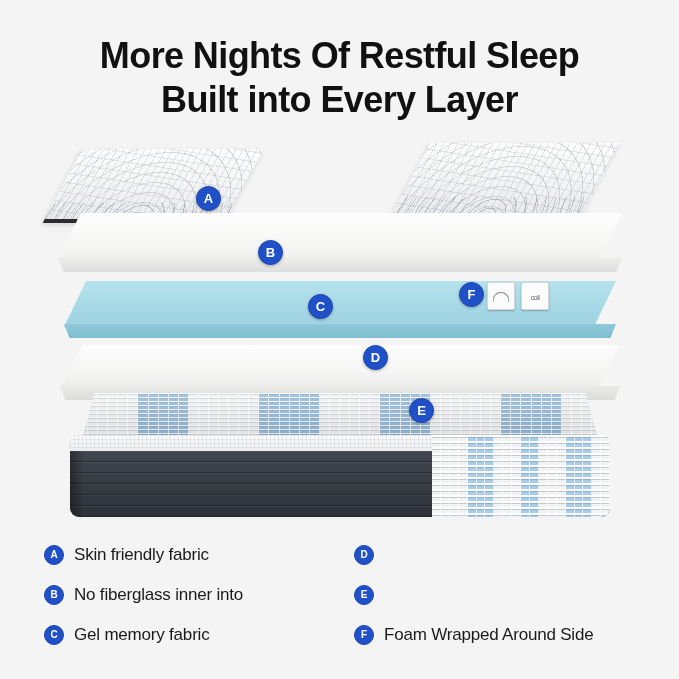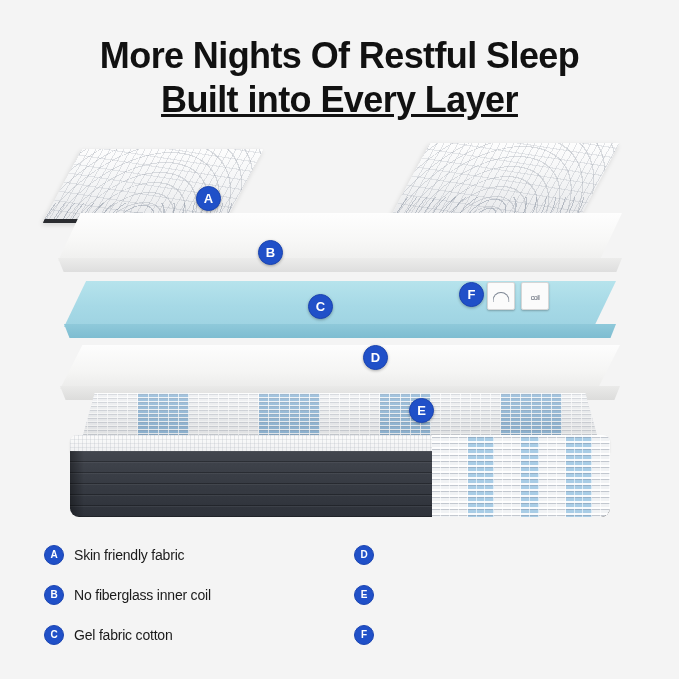--- a/index.html
+++ b/index.html
@@ -14,21 +14,21 @@
   #stage{position:relative;width:679px;height:679px;}
 
   
   .title{
     position:absolute;left:0;top:34px;width:679px;
     text-align:center;
     font-size:36px;line-height:44px;
     font-weight:700;letter-spacing:-0.6px;
     color:#111;
   }
-  .title .l2{display:block;text-decoration:underline;}
+  .title .l2{display:block;}
 
   
   #diagram{position:absolute;left:0;top:135px;width:679px;height:380px;}
 
   
   .quilt{
     position:absolute;
     height:70px;
     transform:skewX(-28deg);
     background:
@@ -186,21 +186,21 @@
     height:40px;
   }
   .legitem .lbadge{
     width:18px;height:18px;border-radius:50%;
     background:#2050c8;border:1px solid #1b45b2;
     color:#fff;font-size:10px;font-weight:700;
     display:flex;align-items:center;justify-content:center;
     flex:0 0 auto;margin-right:10px;line-height:1;
   }
   .legitem .ltext{
-    font-size:14px;color:#1a1a1a;white-space:nowrap;letter-spacing:-.2px;
+    font-size:17px;color:#1a1a1a;white-space:nowrap;letter-spacing:-.2px;
   }
 </style>
 </head>
 <body>
 
 <div id="stage">
 
   <div class="title">
     <span>More Nights Of Restful Sleep</span>
     <span class="l2">Built into Every Layer</span>
@@ -327,35 +327,36 @@
 
   <div id="legend">
 
     <div class="legcol" id="legLeft">
       <div class="legitem">
         <span class="lbadge">A</span>
         <span class="ltext">Skin friendly fabric</span>
       </div>
       <div class="legitem">
         <span class="lbadge">B</span>
-        <span class="ltext">No fiberglass inner coil</span>
+        <span class="ltext">No fiberglass inner into</span>
       </div>
       <div class="legitem">
         <span class="lbadge">C</span>
-        <span class="ltext">Gel fabric cotton</span>
+        <span class="ltext">Gel memory fabric</span>
       </div>
     </div>
 
     <div class="legcol" id="legRight">
       <div class="legitem">
         <span class="lbadge">D</span>
       </div>
       <div class="legitem">
         <span class="lbadge">E</span>
       </div>
       <div class="legitem">
         <span class="lbadge">F</span>
+        <span class="ltext">Foam Wrapped Around Side</span>
       </div>
     </div>
 
   </div>
 
 </div>
 
 </body></html>

